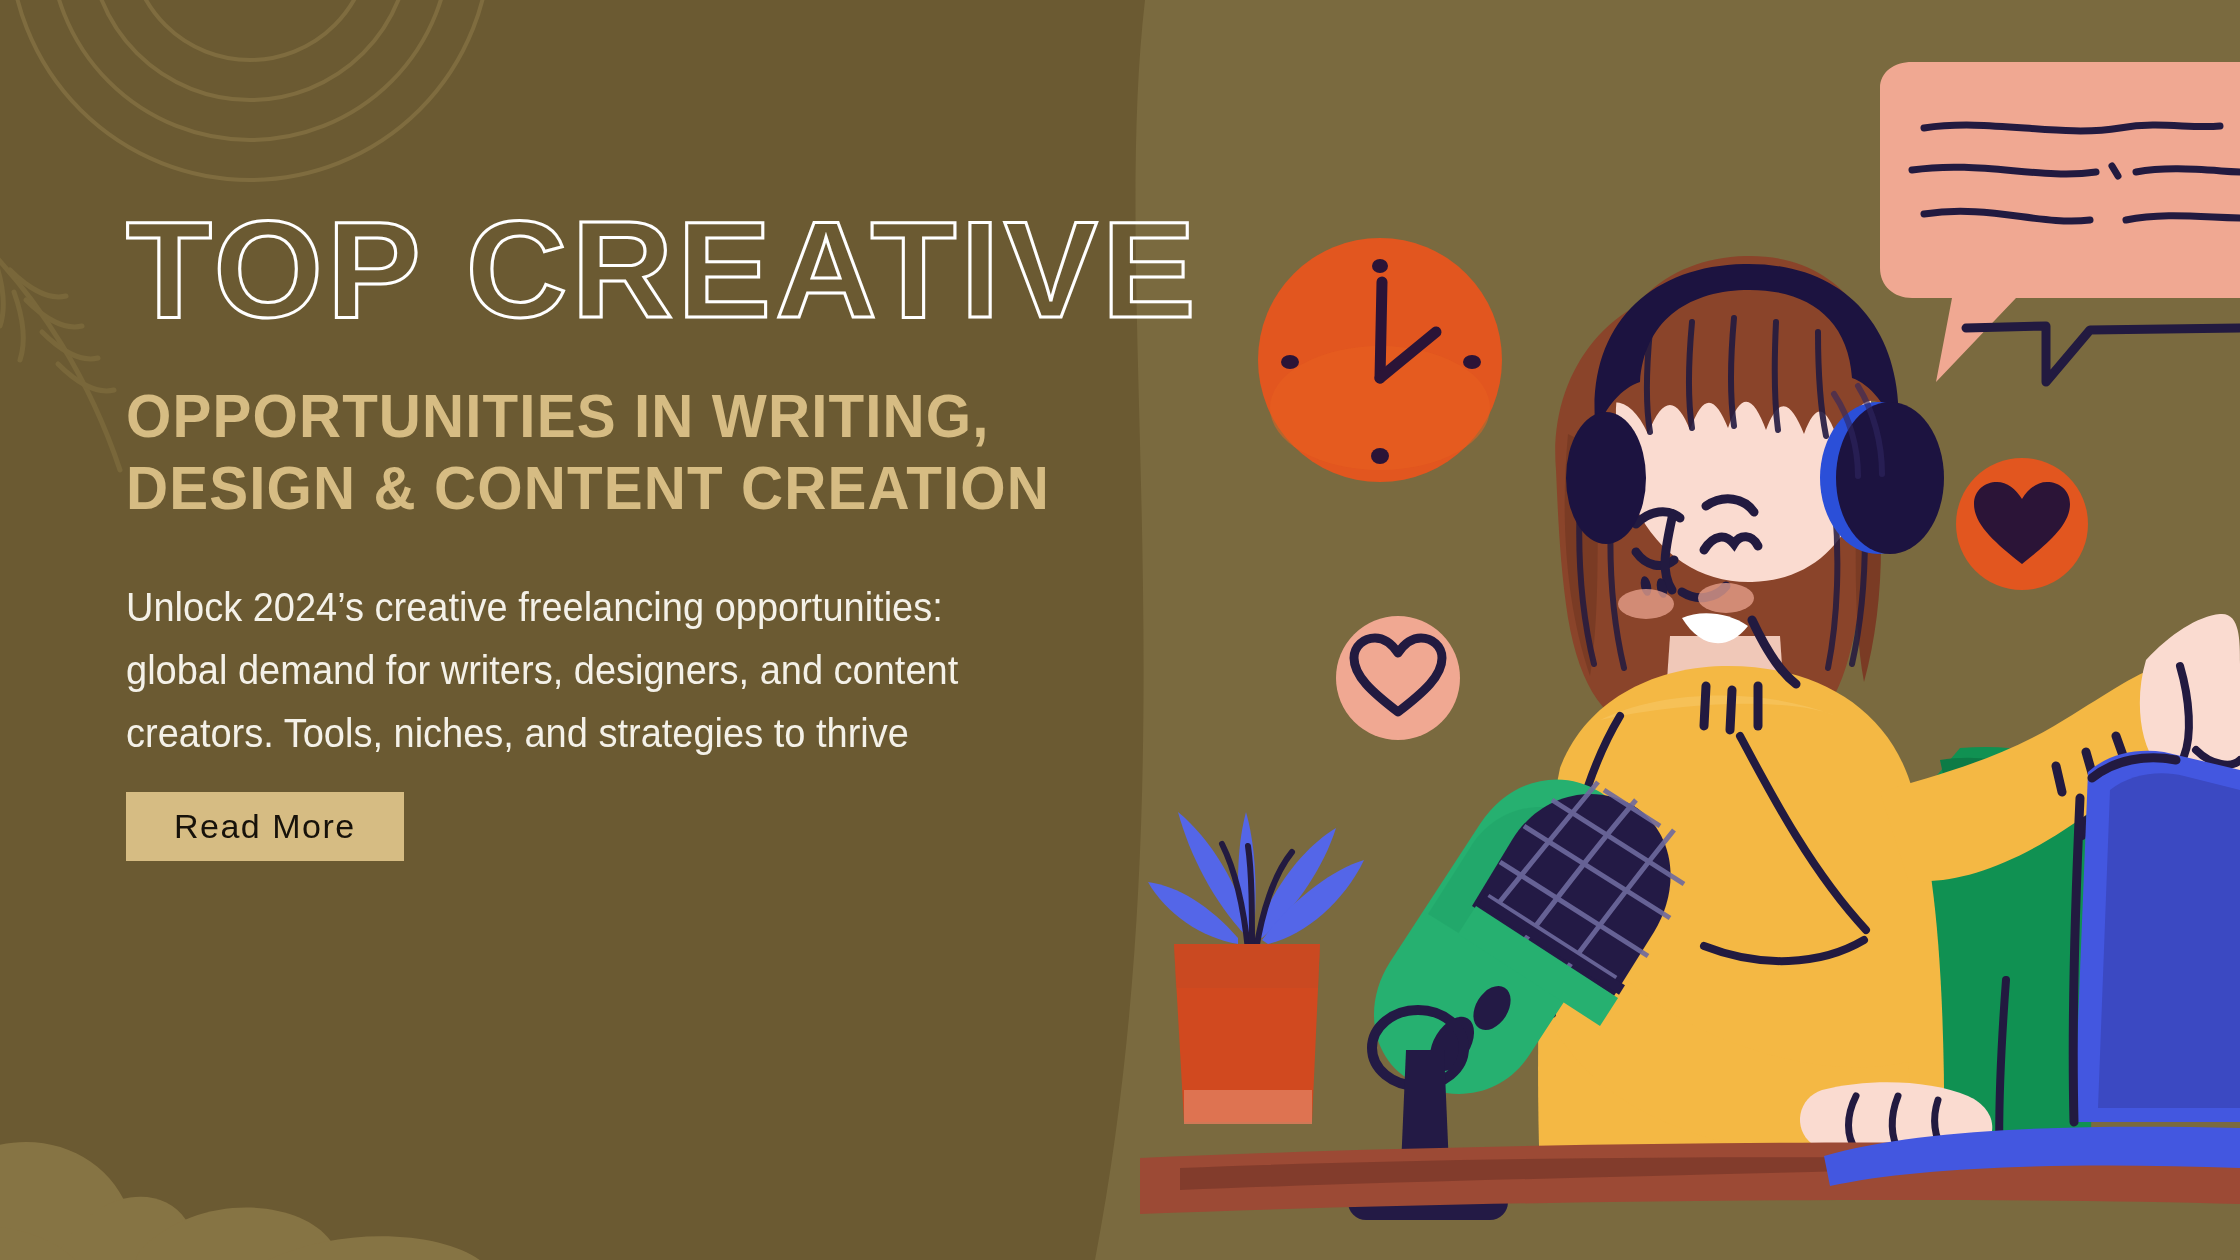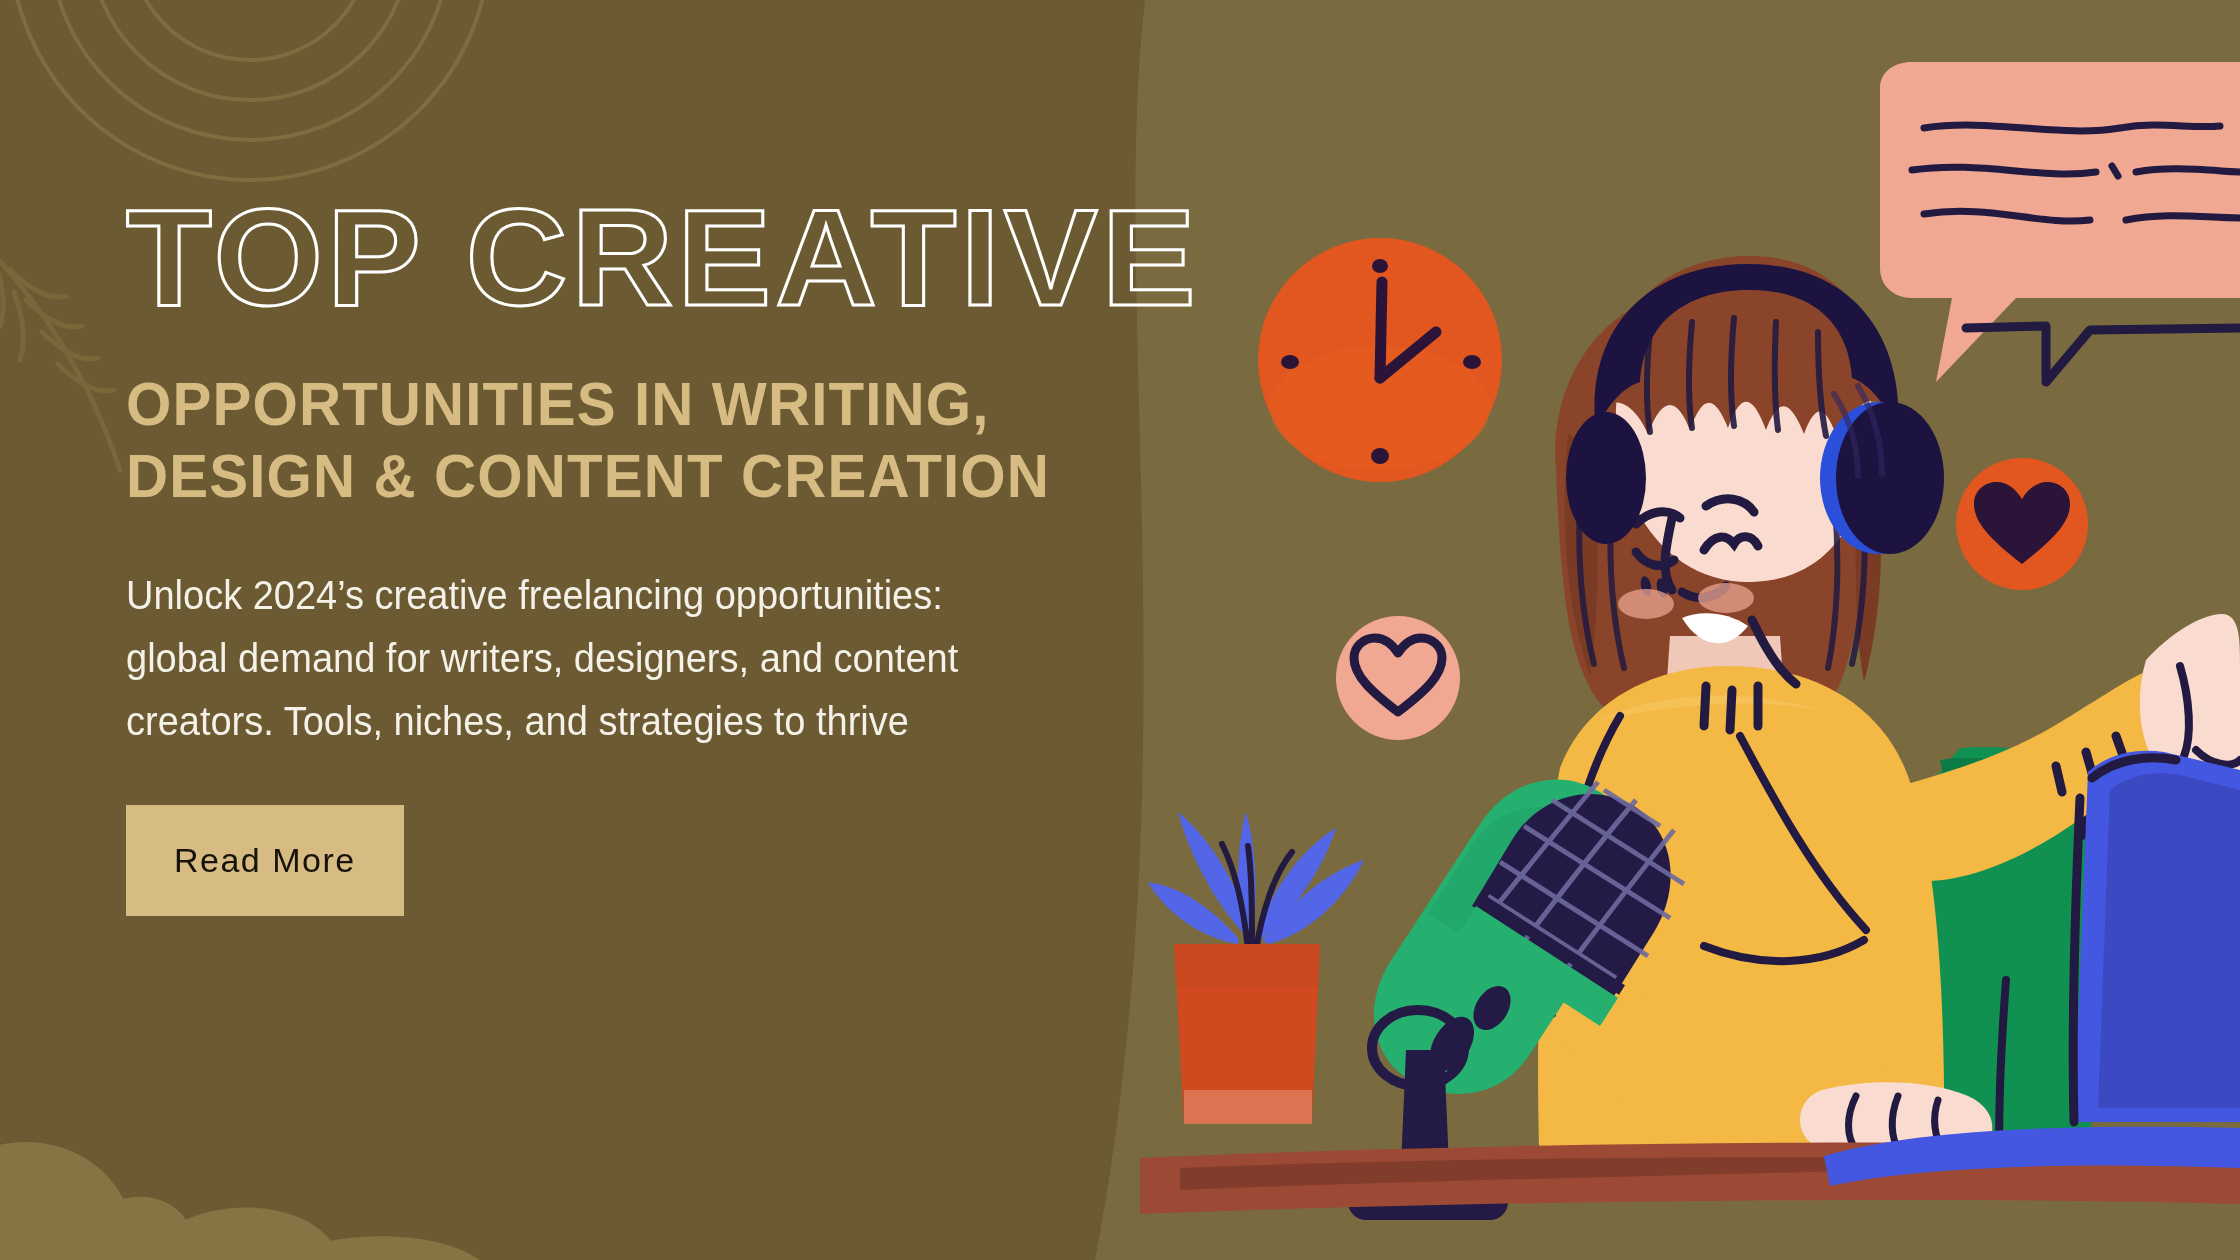--- a/index.html
+++ b/index.html
@@ -12,21 +12,21 @@
     overflow:hidden;
     background:#6b5a32;
   }
 
   .layer { position:absolute; inset:0; }
   svg.layer { display:block; width:2240px; height:1260px; }
 
   
   .content {
     position:absolute;
-    left:126px; top:188px;
+    left:126px; top:200px;
     width:1080px;
     z-index:30;
   }
 
   .headline {
     font-size:138px;
     font-weight:700;
     letter-spacing:4px;
     line-height:1.0;
     color:transparent;
@@ -57,26 +57,26 @@
     line-height:1.58;
     color:#f4f1e8;
     font-weight:400;
     font-family:"Liberation Sans Narrow","Liberation Sans",sans-serif;
     transform:scaleX(0.95);
     transform-origin:left center;
   }
   .body-copy span { display:block; }
 
   .cta {
-    margin-top:52px;
+    margin-top:27px;
     display:inline-block;
     background:#d6bc83;
     color:#17120a;
     border:none;
-    padding:36px 48px;
+    padding:15px 48px;
     font-size:34px;
     letter-spacing:1.5px;
     font-family:"Liberation Sans","Liberation Sans Narrow",sans-serif;
     cursor:pointer;
     border-radius:0;
     min-width:242px;
     text-align:center;
   }
 </style>
 </head>

